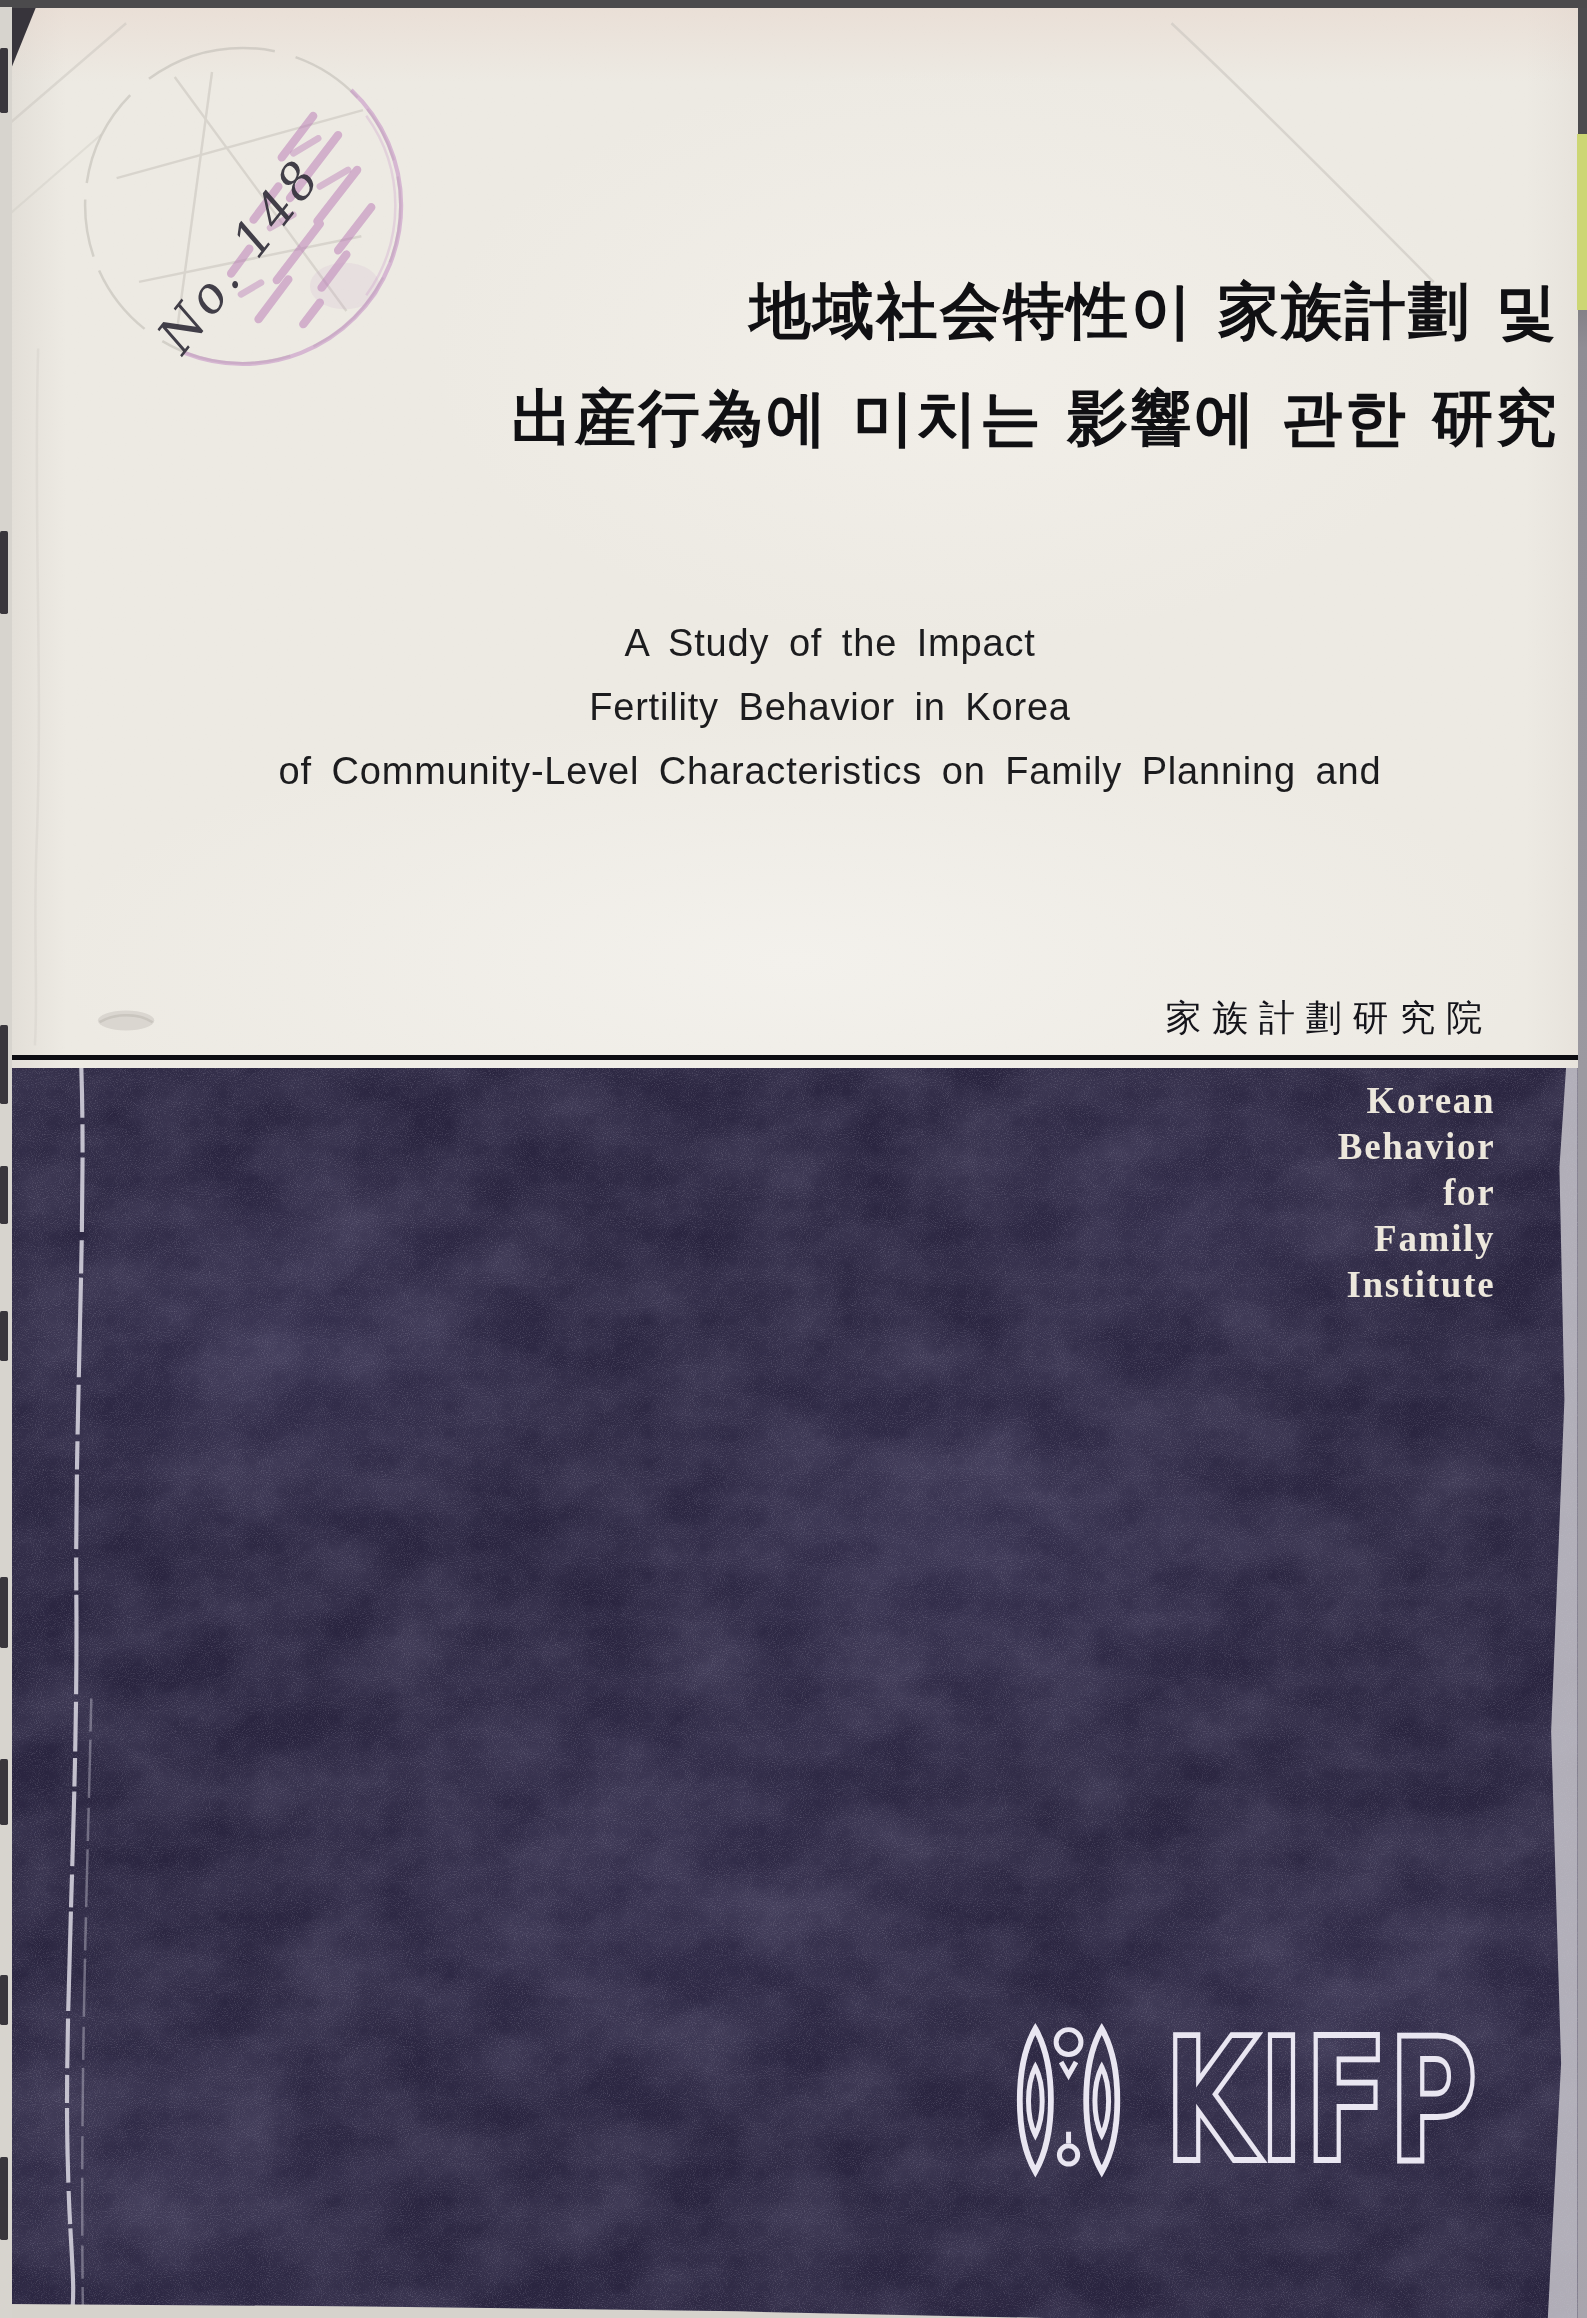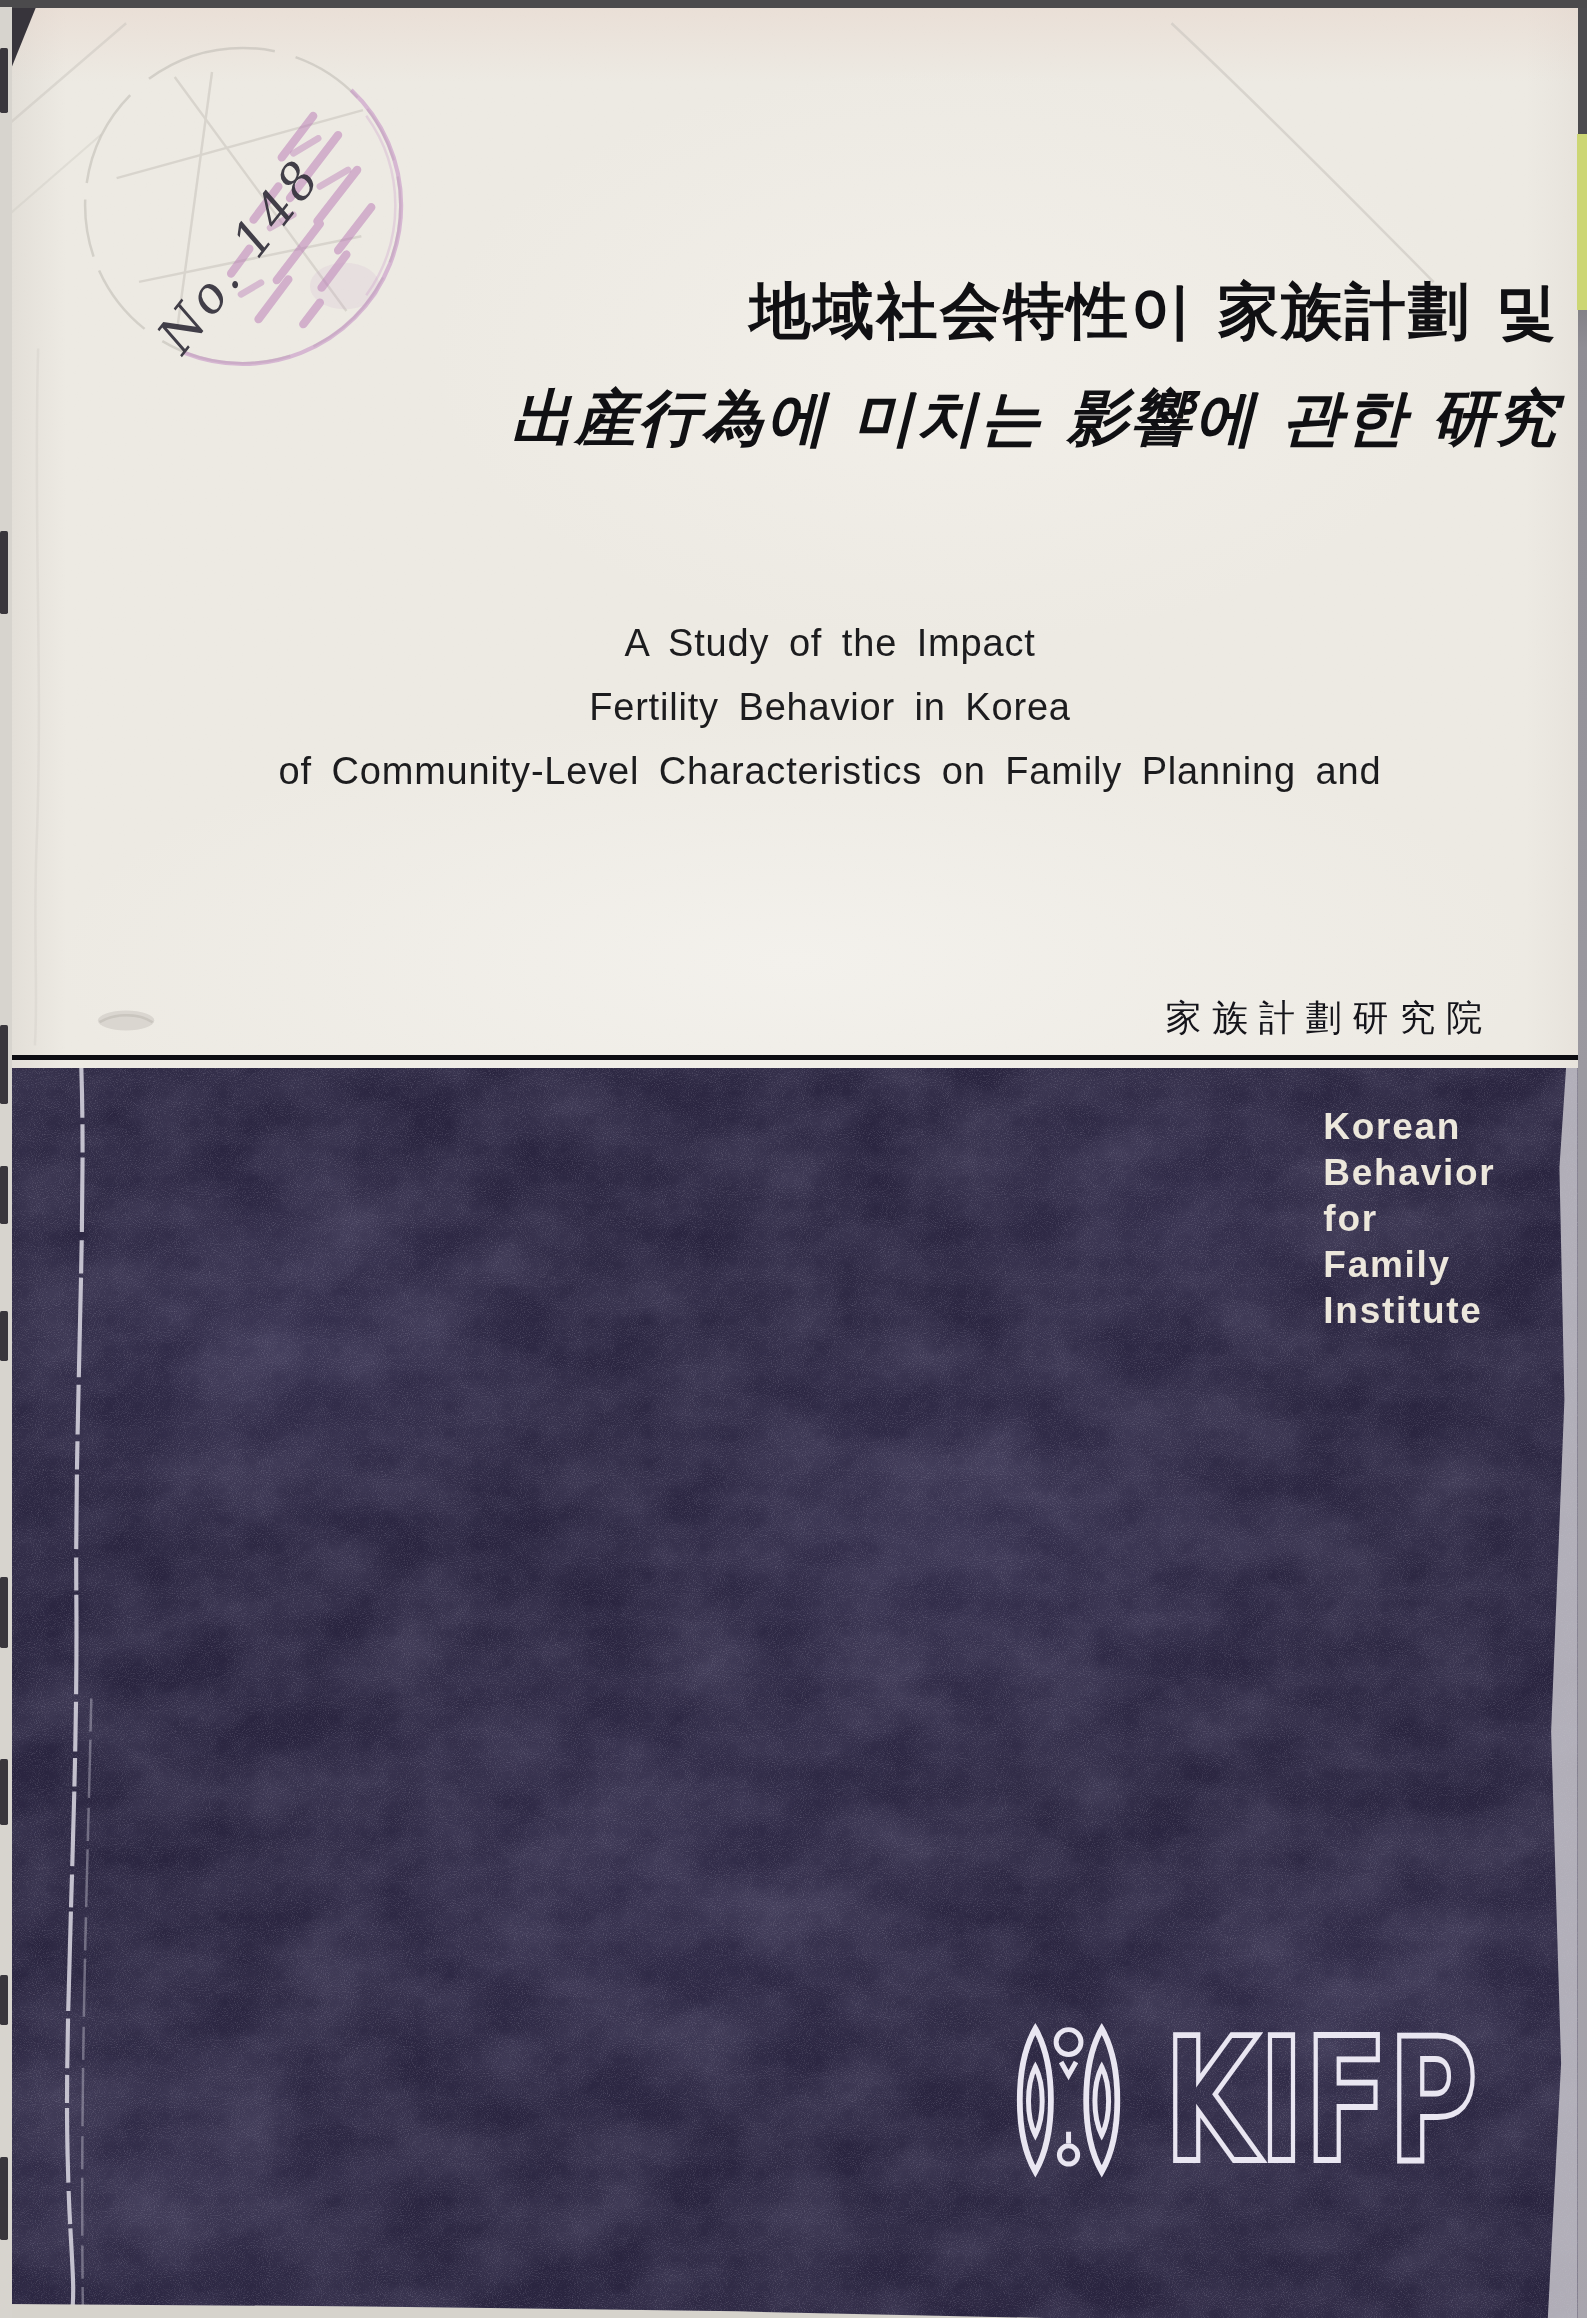--- a/index.html
+++ b/index.html
@@ -23,41 +23,41 @@
   .fx{position:absolute;left:0;top:0;z-index:4;pointer-events:none;}
   
   .stamp{position:absolute;left:71px;top:37px;width:365px;height:357px;z-index:3;}
   .stamp-number{position:absolute;left:98px;top:280px;font-family:"DejaVu Serif",serif;
       font-style:italic;font-size:50px;letter-spacing:4.1px;color:#33303b;opacity:.92;
       transform:rotate(-52deg);transform-origin:0 50%;white-space:nowrap;}
   
   .title-cjk{position:absolute;left:54px;width:1505px;text-align:right;z-index:3;
       font-family:"DejaVu Serif",serif;font-weight:700;color:#101013;
       font-size:61px;line-height:1;letter-spacing:2.5px;white-space:nowrap;}
-  .t1{top:280px;} .t2{top:387px;font-style:italic;}
+  .t1{top:280px;} .t2{top:387px;}
   .subtitle{position:absolute;left:0;top:611px;width:1588px;text-align:center;z-index:3;
       font-family:"Liberation Sans",sans-serif;font-weight:400;color:#1c1c1e;
       font-size:38px;line-height:64px;letter-spacing:0.8px;word-spacing:8.3px;margin-left:36px;}
   .publisher-cjk{position:absolute;right:95px;top:994px;z-index:3;
       font-family:"DejaVu Serif",serif;color:#14141a;font-size:36px;
       letter-spacing:10.8px;white-space:nowrap;}
   .rule{position:absolute;left:6.6px;top:1055px;width:1571px;height:5px;background:#0d0d12;z-index:3;}
   
   .dark{position:absolute;left:8.3px;top:1068px;width:1570px;height:1250px;z-index:2;
       background:
         radial-gradient(ellipse 431px 315px at 18% 22%, rgba(94,88,128,.22), rgba(94,88,128,0) 70%),
         radial-gradient(ellipse 531px 348px at 62% 38%, rgba(104,98,140,.18), rgba(104,98,140,0) 72%),
         radial-gradient(ellipse 581px 382px at 40% 65%, rgba(88,82,120,.20), rgba(88,82,120,0) 70%),
         radial-gradient(ellipse 465px 332px at 85% 75%, rgba(100,94,134,.16), rgba(100,94,134,0) 70%),
         radial-gradient(ellipse 348px 249px at 75% 12%, rgba(70,64,100,.25), rgba(70,64,100,0) 75%),
         radial-gradient(ellipse 415px 282px at 10% 88%, rgba(96,90,126,.18), rgba(96,90,126,0) 70%),
         #2a2540;}
   .dark svg.tex{position:absolute;left:0;top:0;}
-  .institute{position:absolute;right:83px;top:36px;text-align:left;z-index:3;
-      font-family:Liberation Sans, sans-serif;font-weight:700;color:#ece7dc;
+  .institute{position:absolute;right:83px;top:10px;text-align:right;z-index:3;
+      font-family:Liberation Serif, serif;font-weight:700;color:#ece7dc;
       font-size:37px;line-height:46px;letter-spacing:1.7px;}
   .logo{position:absolute;left:990px;top:954px;z-index:3;}
 </style>
 </head>
 <body>
 
 <div class="page">
 
   <div class="paper"></div>
 

